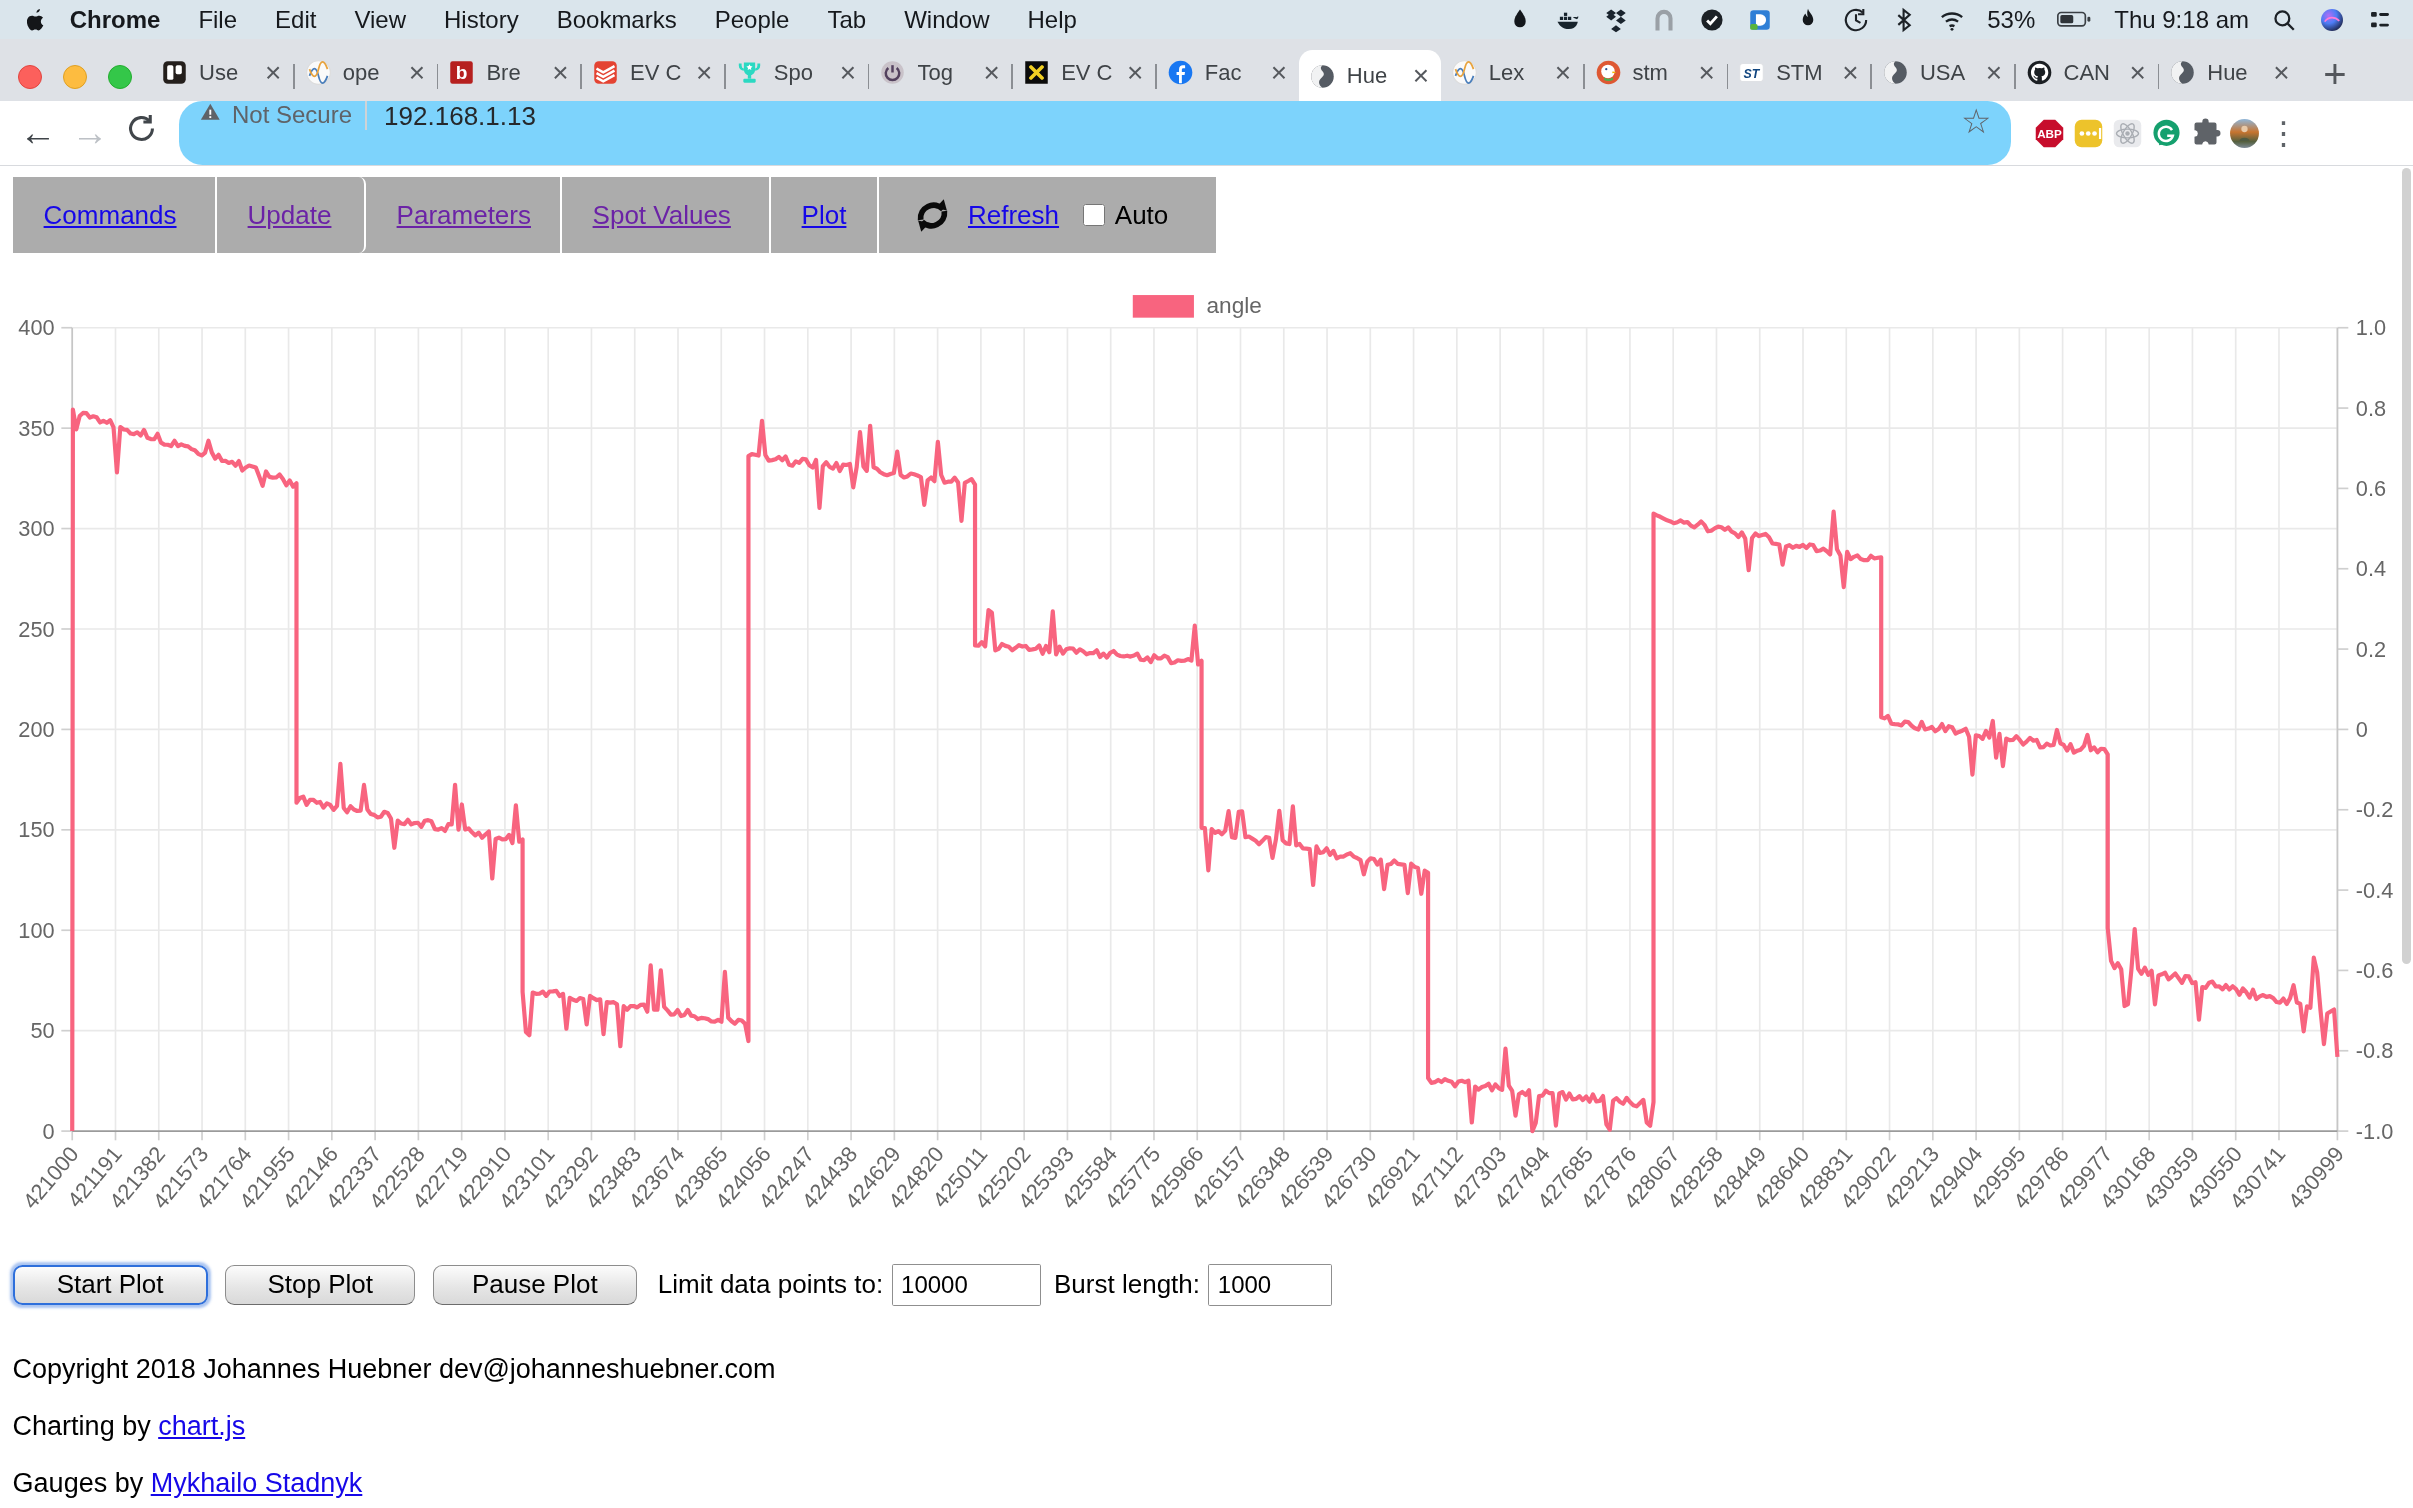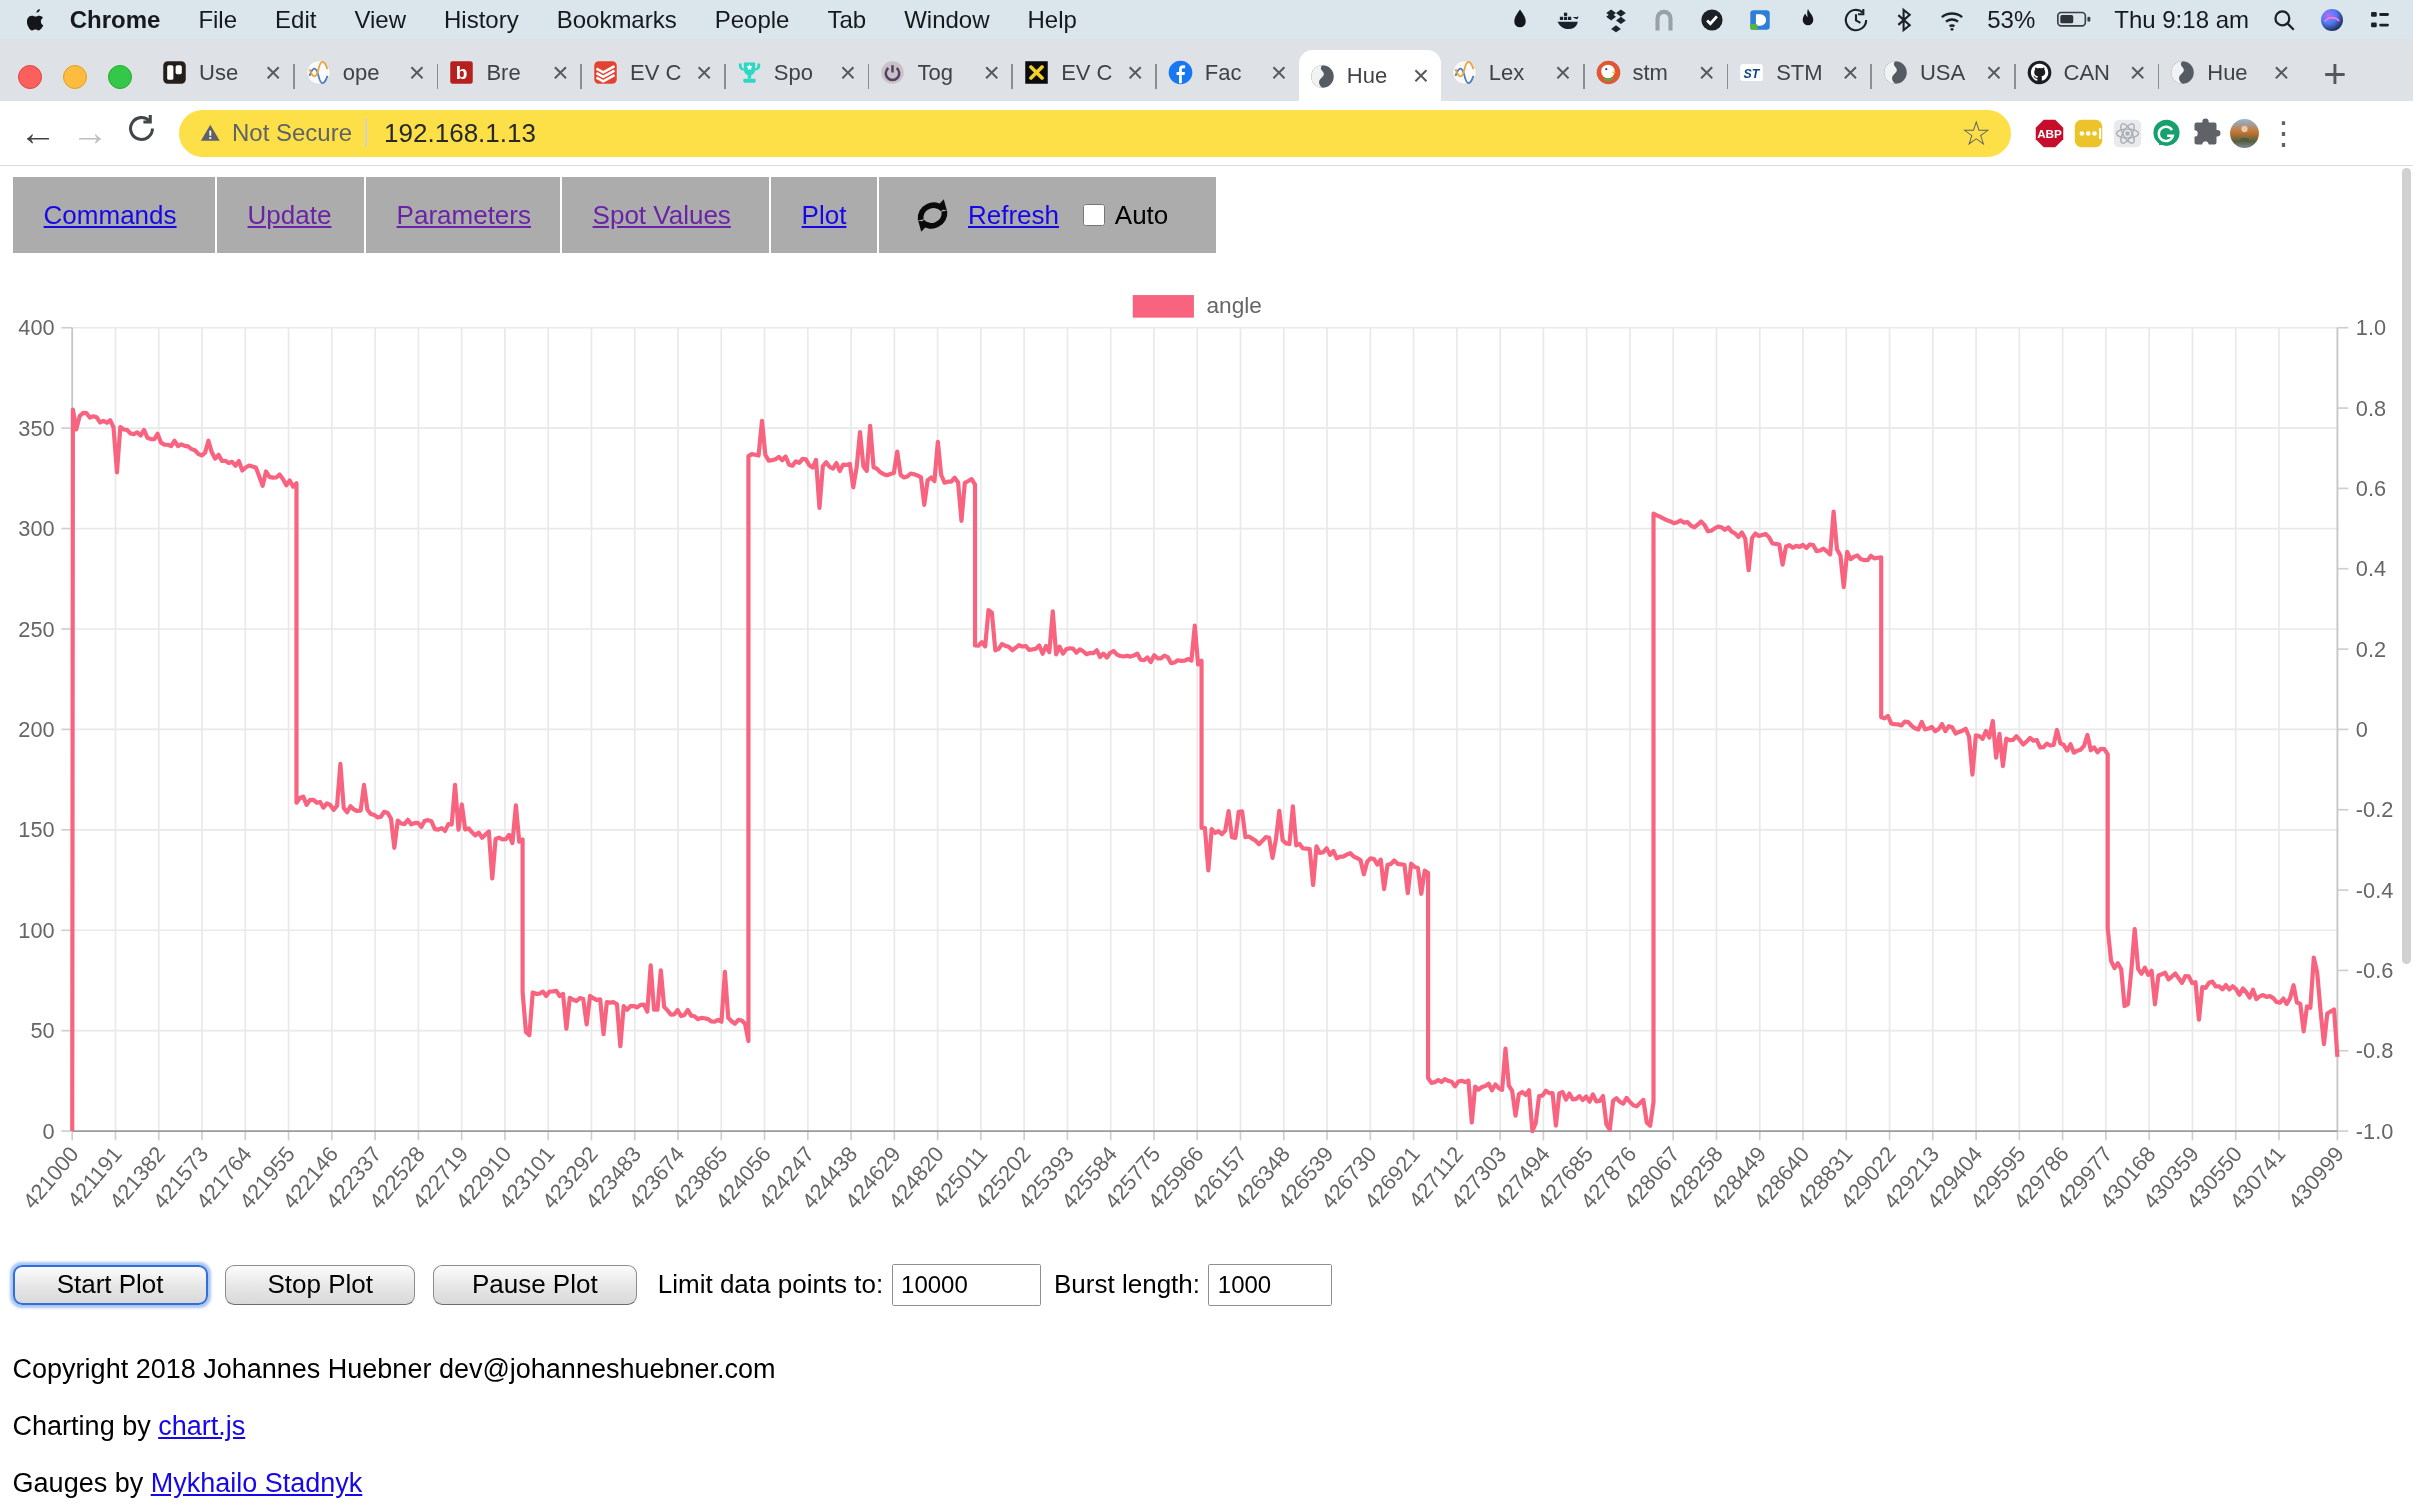--- a/index.html
+++ b/index.html
@@ -27,21 +27,21 @@
   .tab .title{flex:1;overflow:hidden;white-space:nowrap;margin-left:11px;}
   .tab .close{color:#56595e;font-size:28px;line-height:1;padding:0 1.7px;}
   .fv{width:27px;height:27px;flex:none;display:block;}
   .sep{width:1.7px;height:25px;background:#8b8e93;align-self:center;margin-top:11.7px;flex:none;}
   .newtab{font-size:40px;color:#54575c;margin-left:22px;align-self:center;padding-top:8.4px;}
   
   .addressbar{position:absolute;top:101px;height:65px;left:0;right:0;background:#fff;
     border-bottom:1.7px solid #d8dade;box-sizing:border-box;display:flex;align-items:center;padding-left:11.7px;}
   .navbtn{font-size:37px;color:#3f4449;width:52px;text-align:center;flex:none;}
   .navbtn.disabled{color:#bdc1c6;}
-  .omnibox{height:47px;background:#fde047;border-radius:23.5px;display:flex;align-items:center;
+  .omnibox{height:64px;background:#7dd3fc;border-radius:23.5px;display:flex;
     flex:none;width:1832px;margin-left:11.7px;padding:0 20px;box-sizing:border-box;color:#5f6368;}
   .omni-sec{font-size:24px;margin:0 13.4px 0 10px;}
   .omni-div{width:1.7px;height:28.5px;background:#d0d3d6;margin-right:17px;}
   .omni-url{font-size:26px;color:#26282b;}
   .omni-star{margin-left:auto;font-size:34px;color:#5f6368;}
   .extrow{display:flex;align-items:center;gap:6px;margin-left:22px;}
   .xi{width:33px;height:33px;display:block;}
   .dots{font-size:32px;color:#5f6368;}
   
   .page{position:absolute;top:168px;left:0;right:0;bottom:0;background:#fff;}
@@ -471,21 +471,21 @@
       </span>
       <span class="dots" style="display: flex;">⋮</span>
     </div>
 </div>
 
 <div class="page">
   <div class="navtable" id="nav-table">
       <div class="navcell" style="width: 204px;">
         <a class="navlink blue">Commands</a>
       </div>
-      <div class="navcell" style="width: 149px;">
+      <div class="navcell" style="width: 149px; border-radius: 7px;">
         <a class="navlink purple">Update</a>
       </div>
       <div class="navcell" style="width: 196px;">
         <a class="navlink purple">Parameters</a>
       </div>
       <div class="navcell" style="width: 209px;">
         <a class="navlink purple">Spot Values</a>
       </div>
       <div class="navcell" style="width: 108px;">
         <a class="navlink blue">Plot</a>

